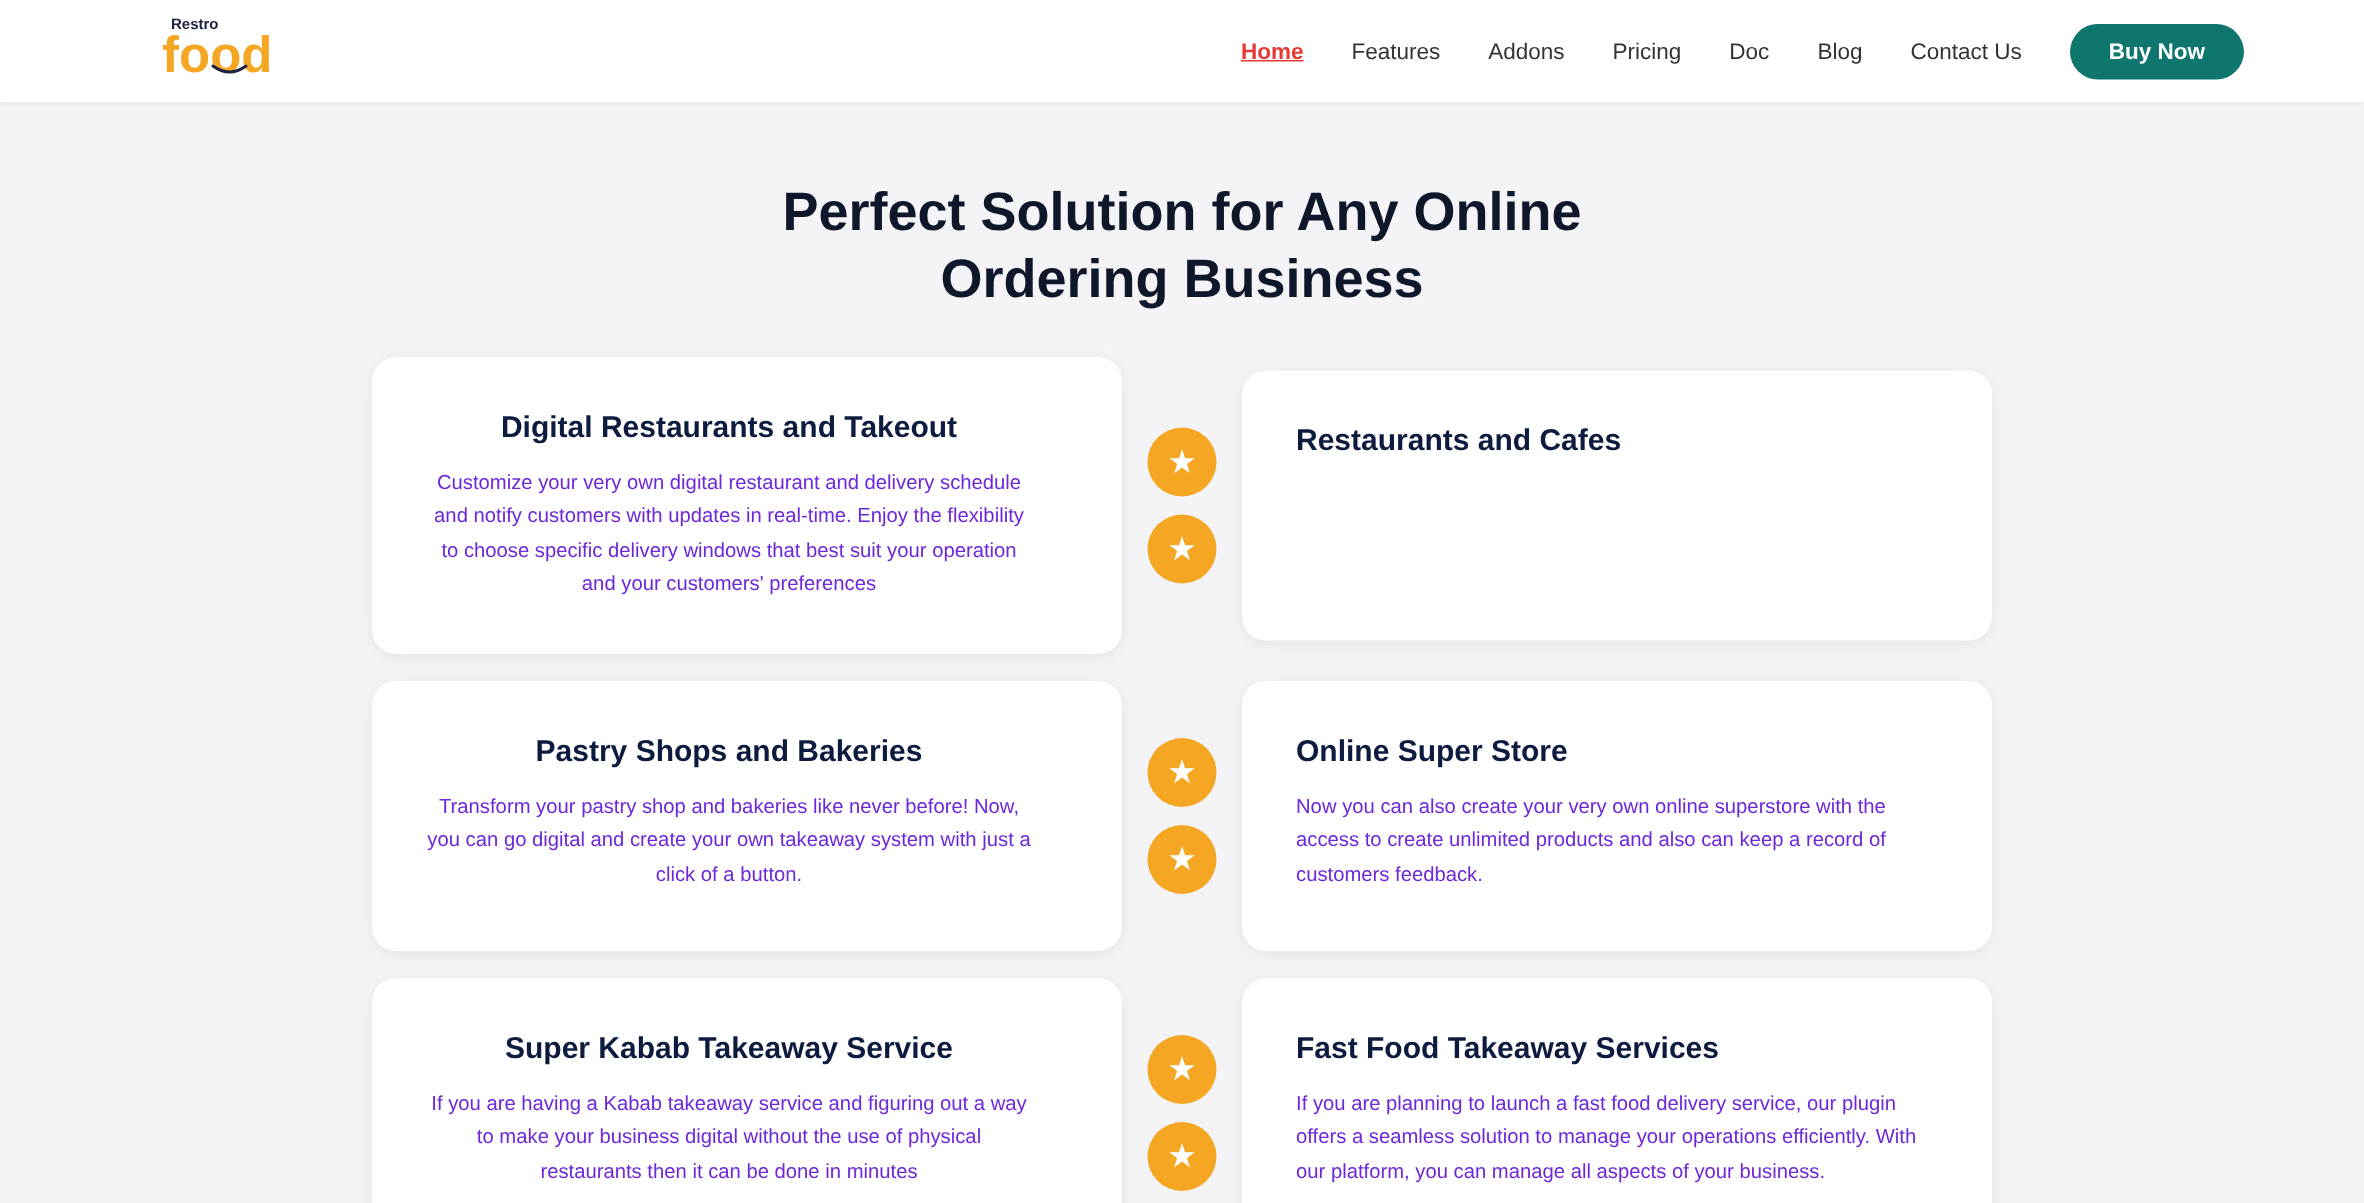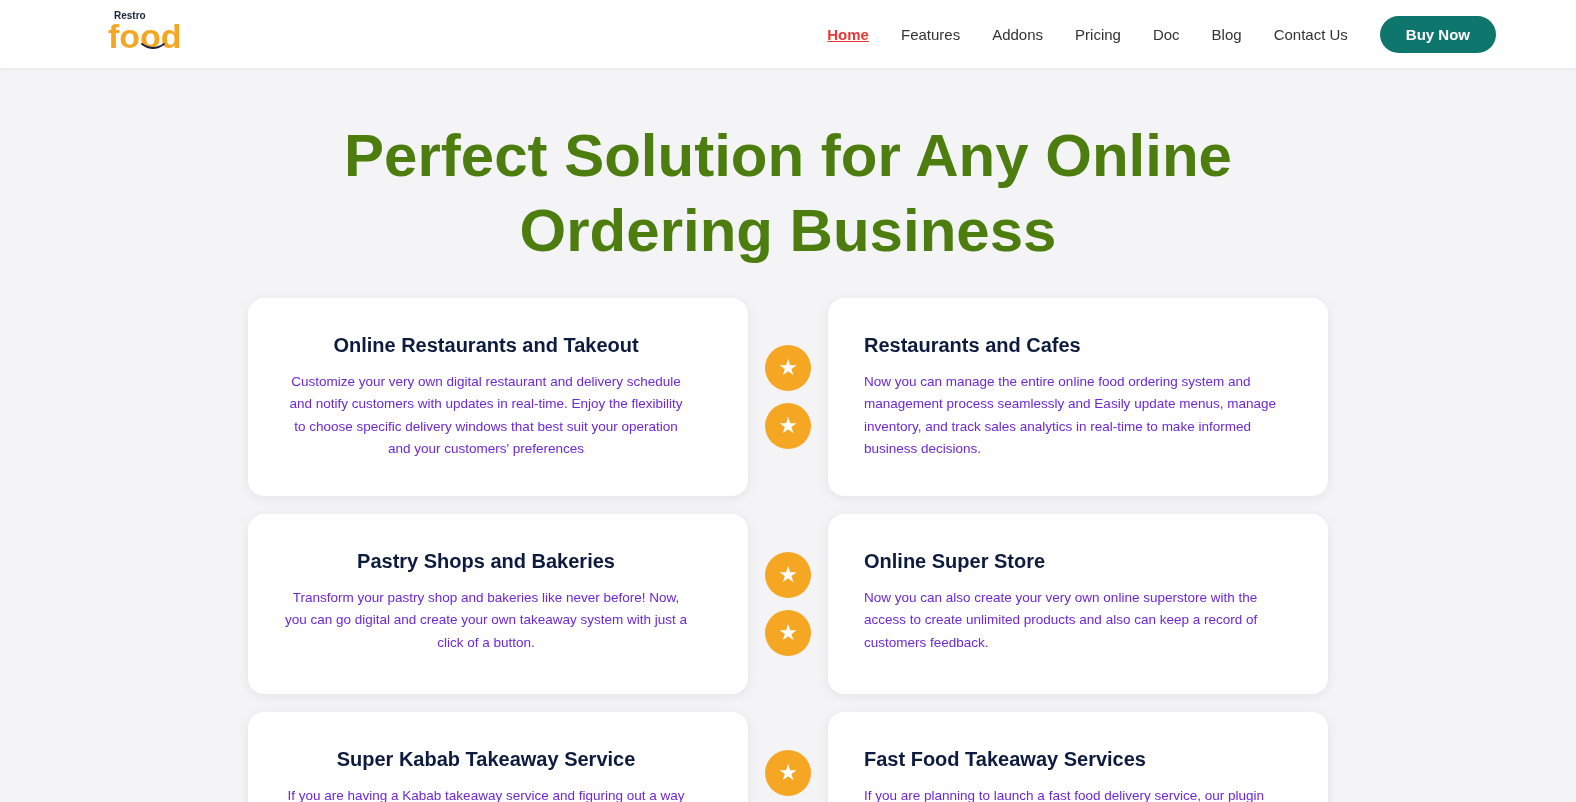--- a/index.html
+++ b/index.html
@@ -58,23 +58,23 @@
       font-weight: 700;
       cursor: pointer;
     }
 
     
     .hero {
       text-align: center;
       padding: 50px 20px 30px;
     }
     .hero h1 {
-      font-size: 60px;
+      font-size: 36px;
       font-weight: 900;
-      color: #4d7c0f;
+      color: #0f172a;
       line-height: 1.25;
     }
 
     .card {
       background: #fff;
       border-radius: 16px;
       padding: 36px 36px 36px;
       box-shadow: 0 2px 12px rgba(0,0,0,0.07);
       min-height: 180px;
     }
@@ -161,36 +161,35 @@
   <h1>
     <span>Perfect Solution for Any Online</span><br>
     <span>Ordering Business</span>
   </h1>
 </section>
 
 <section style="max-width:1200px; margin: 0 auto; padding: 0 60px 60px;">
 
   <div class="grid-row">
     <div class="card left">
-      <h2>Online Restaurants and Takeout</h2>
+      <h2>Digital Restaurants and Takeout</h2>
       <p>Customize your very own digital restaurant and delivery schedule and notify customers with updates in real-time. Enjoy the flexibility to choose specific delivery windows that best suit your operation and your customers' preferences</p>
     </div>
 
     <div class="center-connector">
       <div class="star-circle">
         <span class="star">★</span>
       </div>
       <div class="star-circle">
         <span class="star">★</span>
       </div>
     </div>
 
     <div class="card right">
       <h2>Restaurants and Cafes</h2>
-      <p>Now you can manage the entire online food ordering system and management process seamlessly and Easily update menus, manage inventory, and track sales analytics in real-time to make informed business decisions.</p>
     </div>
   </div>
 
   <div class="grid-row">
     <div class="card left">
       <h2>Pastry Shops and Bakeries</h2>
       <p>Transform your pastry shop and bakeries like never before! Now, you can go digital and create your own takeaway system with just a click of a button.</p>
     </div>
 
     <div class="center-connector">

